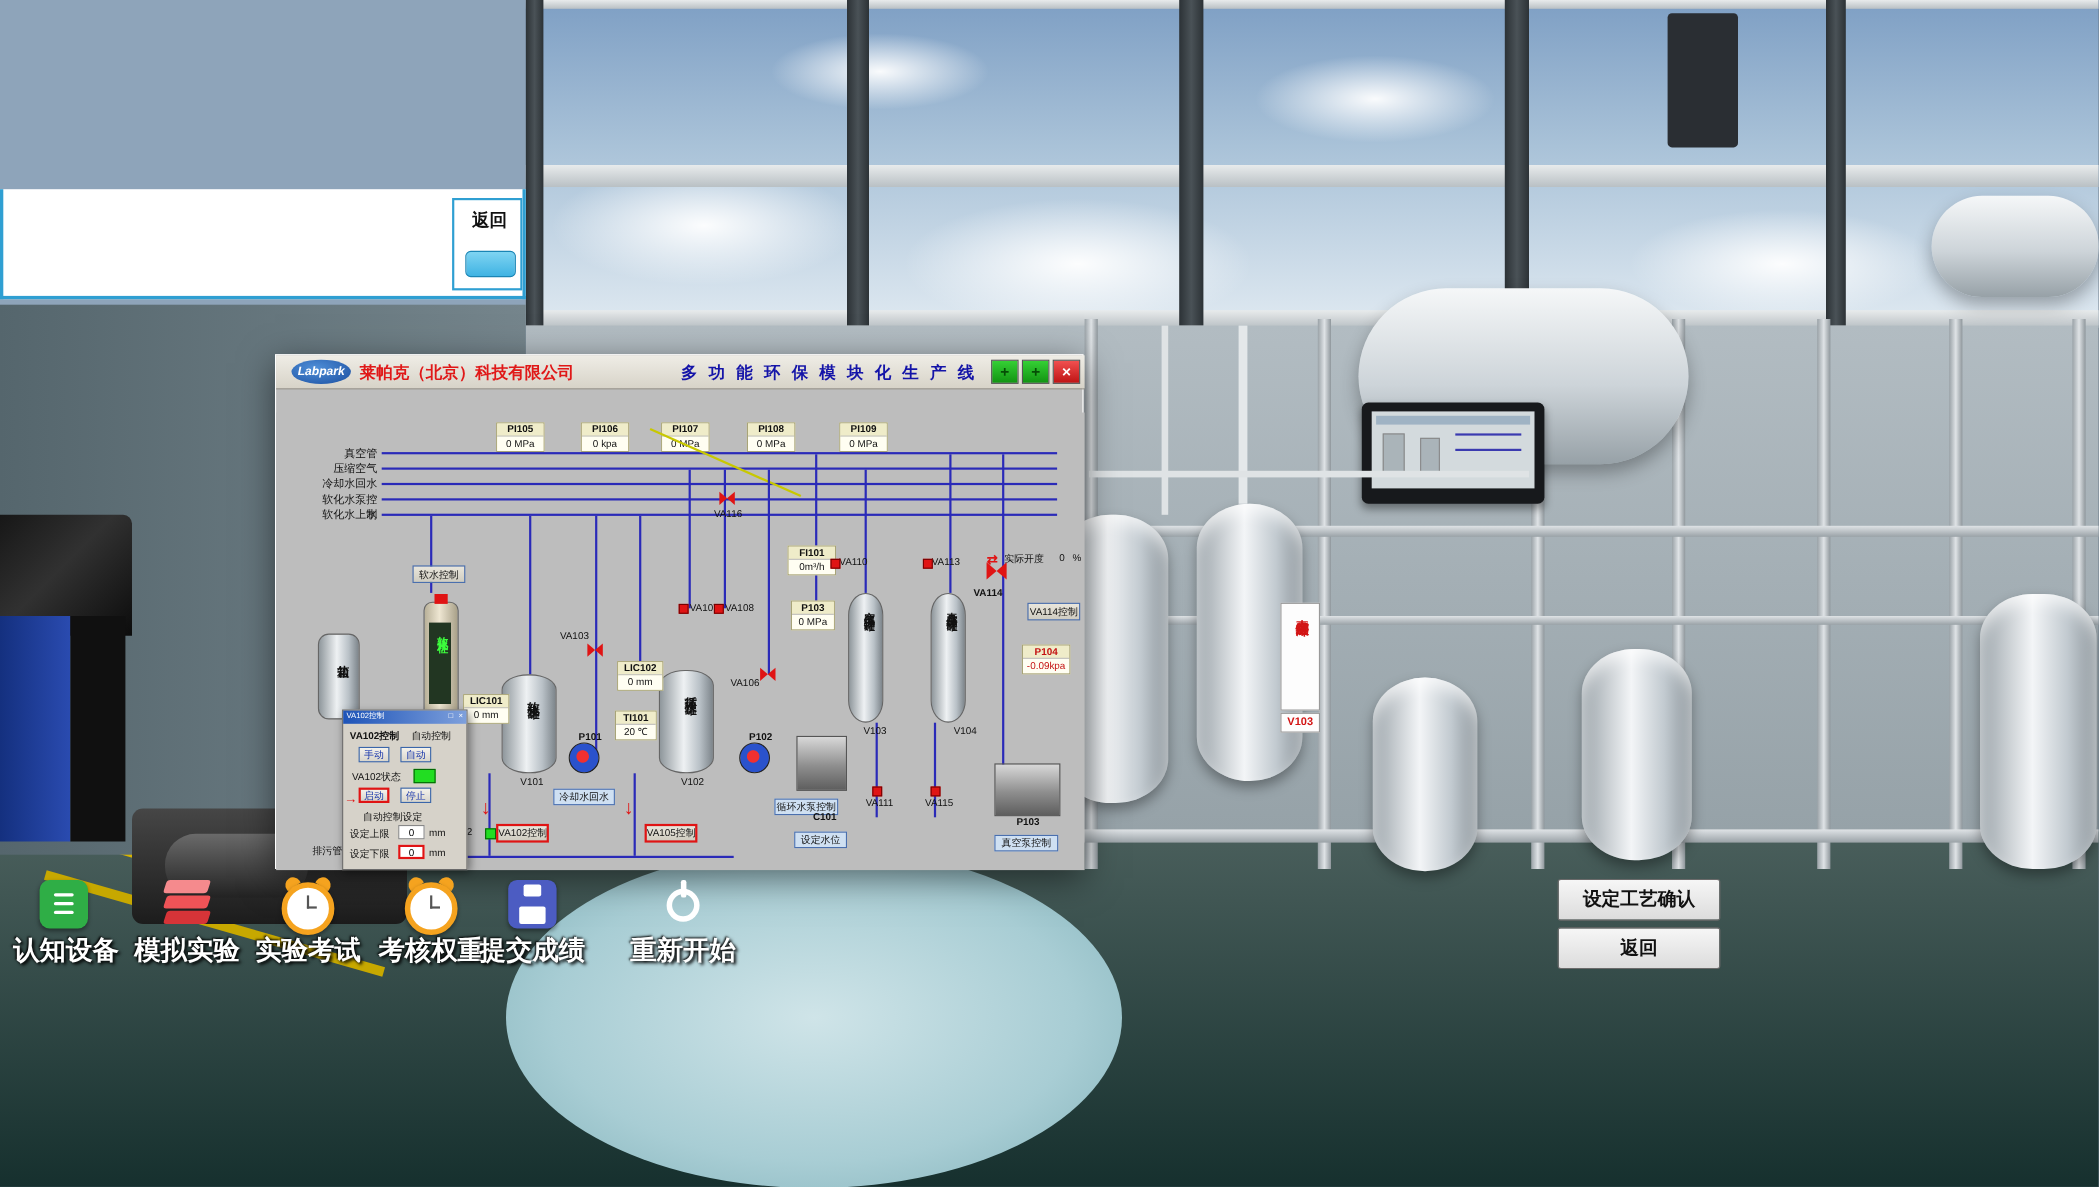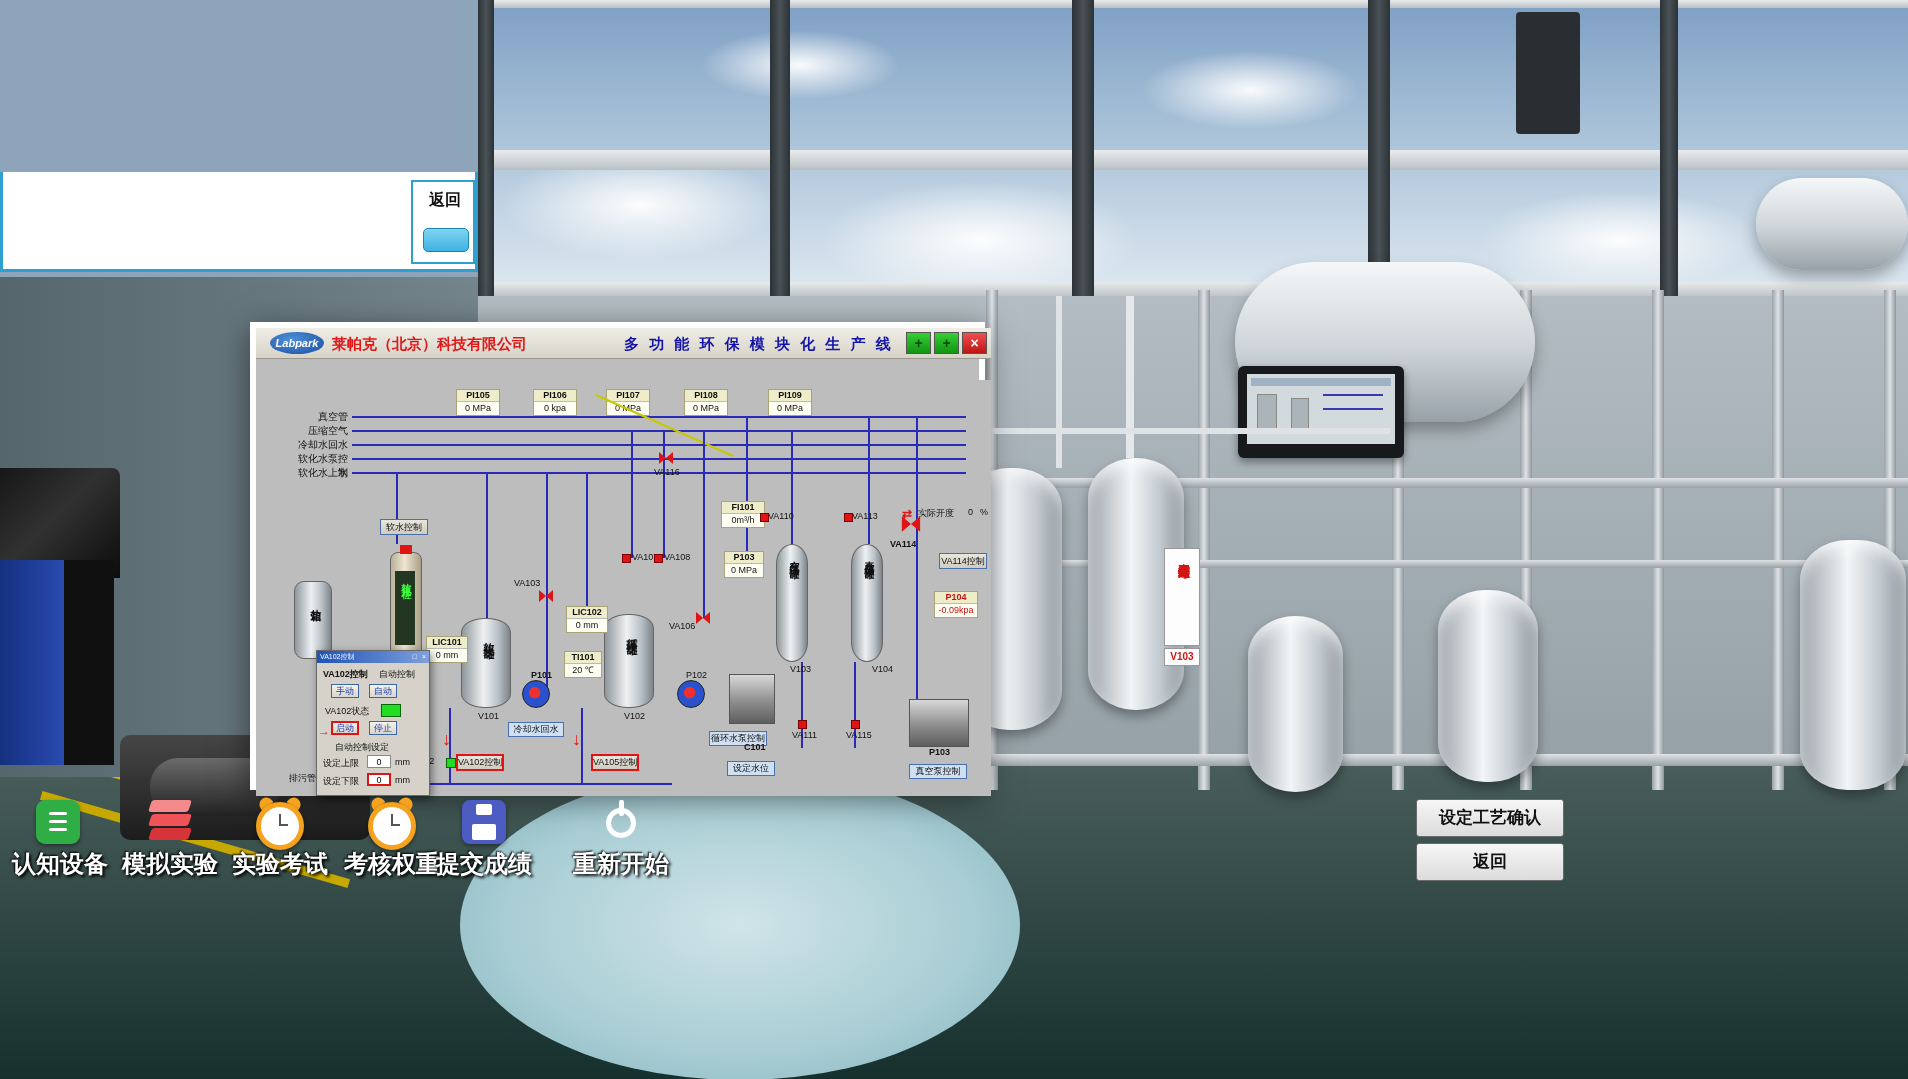--- a/index.html
+++ b/index.html
@@ -15,21 +15,21 @@
   .tank-v{background:linear-gradient(90deg,#9ba4aa 0%,#f3f5f7 45%,#c2cad0 75%,#8c959b 100%);border-radius:48px/40px;box-shadow:inset 0 8px 14px rgba(255,255,255,.7),0 6px 12px rgba(0,0,0,.35);}
   .tank-hz{background:linear-gradient(180deg,#f5f7f8 0%,#cdd4d9 55%,#97a1a7 100%);border-radius:90px;box-shadow:0 8px 16px rgba(0,0,0,.3);}
   
   .hintbox{background:#fff;border:3px solid #2f9fd2;box-sizing:border-box;}
   .hint-title{font-weight:bold;font-size:17px;color:#111;}
   .info-ic{width:36px;height:36px;border-radius:50%;background:#1687c9;border:3px solid #bfe4f5;color:#fff;font-weight:bold;font-size:22px;text-align:center;line-height:34px;}
   .hint-text{font-size:21px;font-weight:bold;color:#161616;line-height:1.32;font-family:"Liberation Serif",serif;}
   .ret-box{background:#fff;border:2px solid #2f9fd2;box-sizing:border-box;text-align:center;}
   .ret-key{background:linear-gradient(180deg,#7fd4f2,#3fb3e3);border:1px solid #1a85b5;border-radius:5px;}
   
-  .scada{background:#bdbdbd;box-shadow:0 8px 30px rgba(0,0,0,.5);border:6px solid #ffffff;box-sizing:border-box;}
+  .scada{background:#bdbdbd;box-shadow:0 8px 30px rgba(0,0,0,.5);border:1px solid #ffffff;box-sizing:border-box;}
   .tbar{background:linear-gradient(180deg,#efede6,#d7d3c8);border-bottom:1px solid #9a968c;}
   .logo-ellipse{background:radial-gradient(ellipse at 40% 35%,#4f8fd8,#1b4fa0);border-radius:50%;color:#fff;font-style:italic;font-weight:bold;font-size:11px;text-align:center;line-height:22px;}
   .company{color:#e01818;font-weight:bold;font-size:15px;}
   .prodline{color:#1414a8;font-weight:bold;font-size:15px;letter-spacing:3px;}
   .winbtn{width:25px;height:22px;border:1px solid #555;box-sizing:border-box;text-align:center;font-weight:bold;font-size:14px;line-height:20px;cursor:pointer;}
   .winbtn.green{background:linear-gradient(180deg,#35d035,#129412);color:#064d06;}
   .winbtn.red{background:linear-gradient(180deg,#f05050,#c01414);color:#fff;}
   .menubar{background:linear-gradient(180deg,#dcd8cc,#c7c3b5);border-bottom:1px solid #8e8a80;display:flex;}
   .mtab{flex:1;text-align:center;font-size:12px;font-weight:bold;color:#c41212;line-height:21px;border-right:1px solid #9b9789;border-left:1px solid #efece2;cursor:pointer;white-space:nowrap;overflow:hidden;}
   .canvas{background:#bdbdbd;}
@@ -301,21 +301,21 @@
     <div class="a vlabel" style="left:534px;top:336px">V103</div>
     <div class="a vessel" style="left:595px;top:216px;width:32px;height:118px;border-radius:16px/20px">
       <span class="a vtext" style="left:10px;top:8px;font-size:10px">真空缓冲罐</span>
     </div>
     <div class="a vlabel" style="left:616px;top:336px">V104</div>
 
     <div class="a vlabel" style="left:275px;top:342px;font-weight:bold">P101</div>
     <div class="a pump" style="left:266px;top:352px"></div>
     <div class="a ctlbtn" style="left:252px;top:394px;width:56px;height:15px;line-height:13px;background:#cfe0f2">冷却水回水</div>
 
-    <div class="a vlabel" style="left:430px;top:342px;font-weight:normal">P102</div>
+    <div class="a vlabel" style="left:430px;top:342px;font-weight:bold">P102</div>
     <div class="a pump" style="left:421px;top:352px"></div>
     <div class="a ctlbtn" style="left:453px;top:403px;width:58px;height:15px;line-height:13px;background:#cfe0f2">循环水泵控制</div>
 
     <div class="a machine" style="left:473px;top:346px;width:44px;height:48px"></div>
     <div class="a vlabel" style="left:488px;top:414px;font-weight:bold">C101</div>
     <div class="a ctlbtn" style="left:471px;top:433px;width:48px;height:15px;line-height:13px;background:#cfe0f2">设定水位</div>
 
     <div class="a vlabel" style="left:536px;top:402px">VA111</div>
     <div class="a valve-sm" style="left:542px;top:392px"></div>
     <div class="a vlabel" style="left:590px;top:402px">VA115</div>

